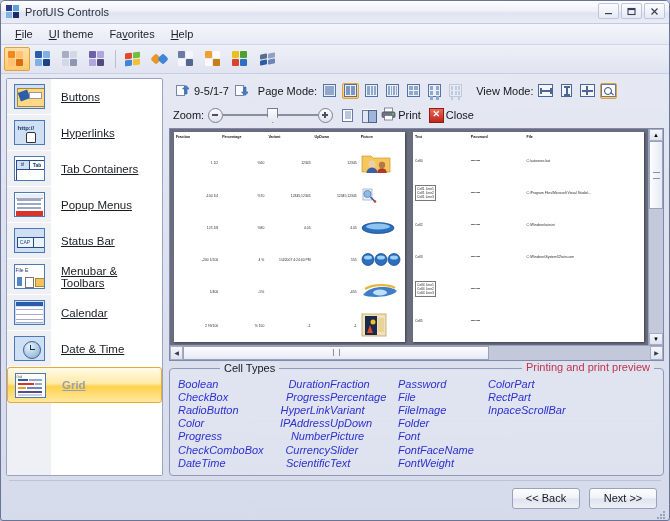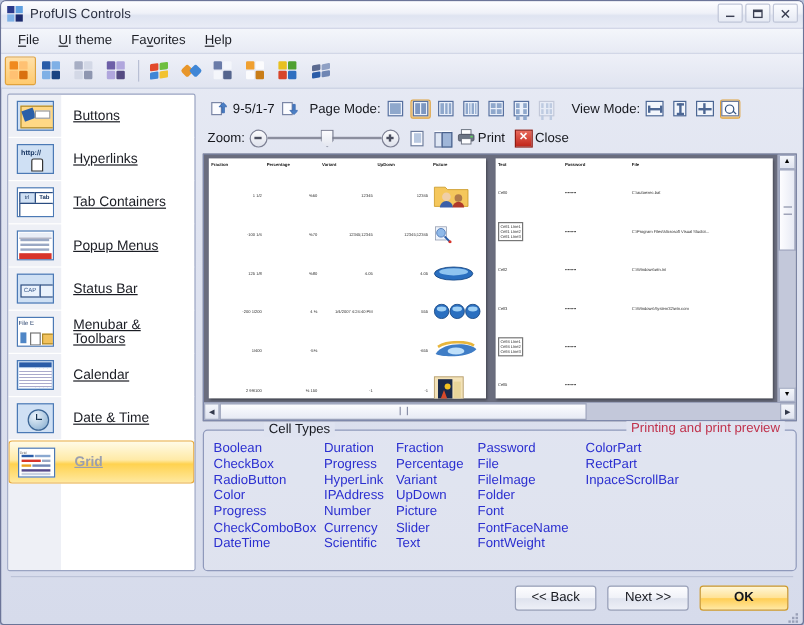--- a/index.html
+++ b/index.html
@@ -200,34 +200,35 @@
   .hs-thumb{
     flex:0 0 306px;border:1px solid #9aa1ba;box-sizing:border-box;
     background:linear-gradient(to bottom,#fdfdff,#e7eaf4);
     display:flex;align-items:center;justify-content:center;
   }
   .hs-grip{height:7px;width:5px;border-left:1px solid #8a90a8;border-right:1px solid #8a90a8;}
   .hs-track{flex:1 1 auto;background:#c3c8da;}
   
   .groupwrap{flex:0 0 auto;margin-top:7px;position:relative;}
   .groupbox{
-    border:1px solid #8f99bb;border-radius:4px;padding:9px 8px 15px 8px;
+    border:1px solid #8f99bb;border-radius:4px;padding:9px 8px 5px 8px;
     background:rgba(255,255,255,.18);
+    font-style:italic;
   }
   .group-title{
     position:absolute;left:8px;top:-6px;background:#dfe3f0;padding:0 4px;font-size:11px;color:#16181f;margin-left:43px;
   }
   .group-right{
     position:absolute;right:10px;top:-7px;background:#dfe3f0;padding:0 4px;
     font-size:11px;color:#c0334d;font-style:normal;
   }
   .celltypes{display:flex;gap:0;font-size:11px;color:#2b2fd0;}
   .ct-col{display:flex;flex-direction:column;line-height:13.2px;}
   .ct-col > span{white-space:nowrap;}
-  .c1{width:92px;}.c2{width:60px;}.c3{width:68px;}.c4{width:90px;}.c5{width:110px;}
+  .c1{width:92px;}.c2{width:60px;text-align:right;}.c3{width:68px;}.c4{width:90px;}.c5{width:110px;}
   
   .footer{
     flex:0 0 44px;display:flex;align-items:center;justify-content:flex-end;
     padding:0 12px 0 0;gap:9px;position:relative;
   }
   .footer:before{
     content:"";position:absolute;left:8px;right:8px;top:4px;height:1px;background:#bcc3d8;
   }
   .btn{
     width:68px;height:21px;border:1px solid #9aa1b8;border-radius:3px;
@@ -852,21 +853,20 @@
             </div>
           </div>
         </div>
       </div>
     </div>
   </div>
 
   <div class="footer">
     <div class="btn">&lt;&lt; Back</div>
     <div class="btn">Next &gt;&gt;</div>
-    <div class="btn ok">OK</div>
     <div class="grip">
       <i style="left:6px;top:2px"></i>
         <i style="left:3px;top:5px"></i>
         <i style="left:6px;top:5px"></i>
       <i style="left:0px;top:8px"></i>
         <i style="left:3px;top:8px"></i>
         <i style="left:6px;top:8px"></i>
     </div>
   </div>
 </div>

